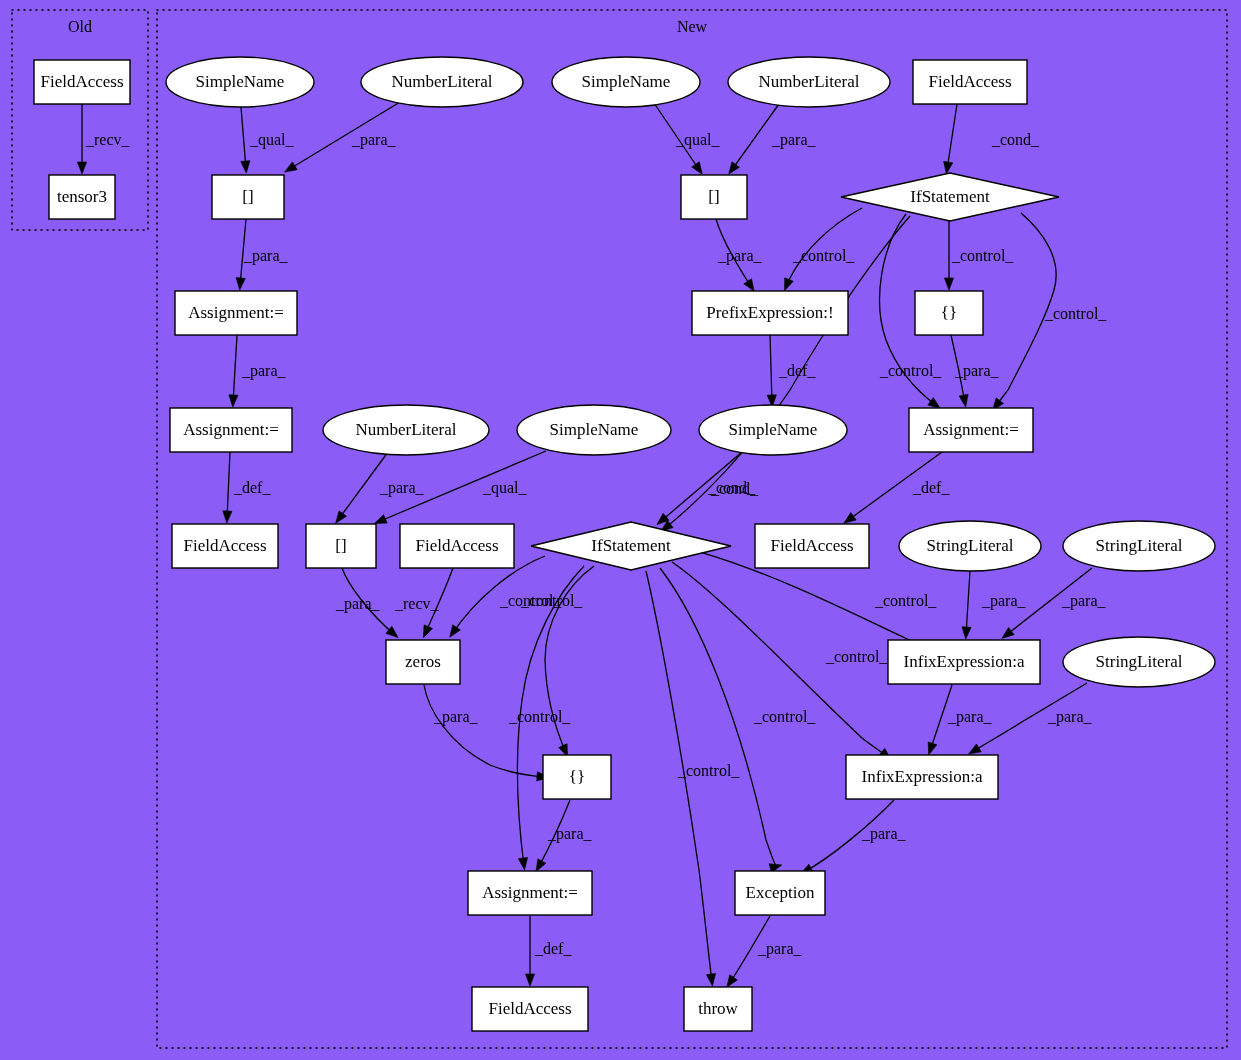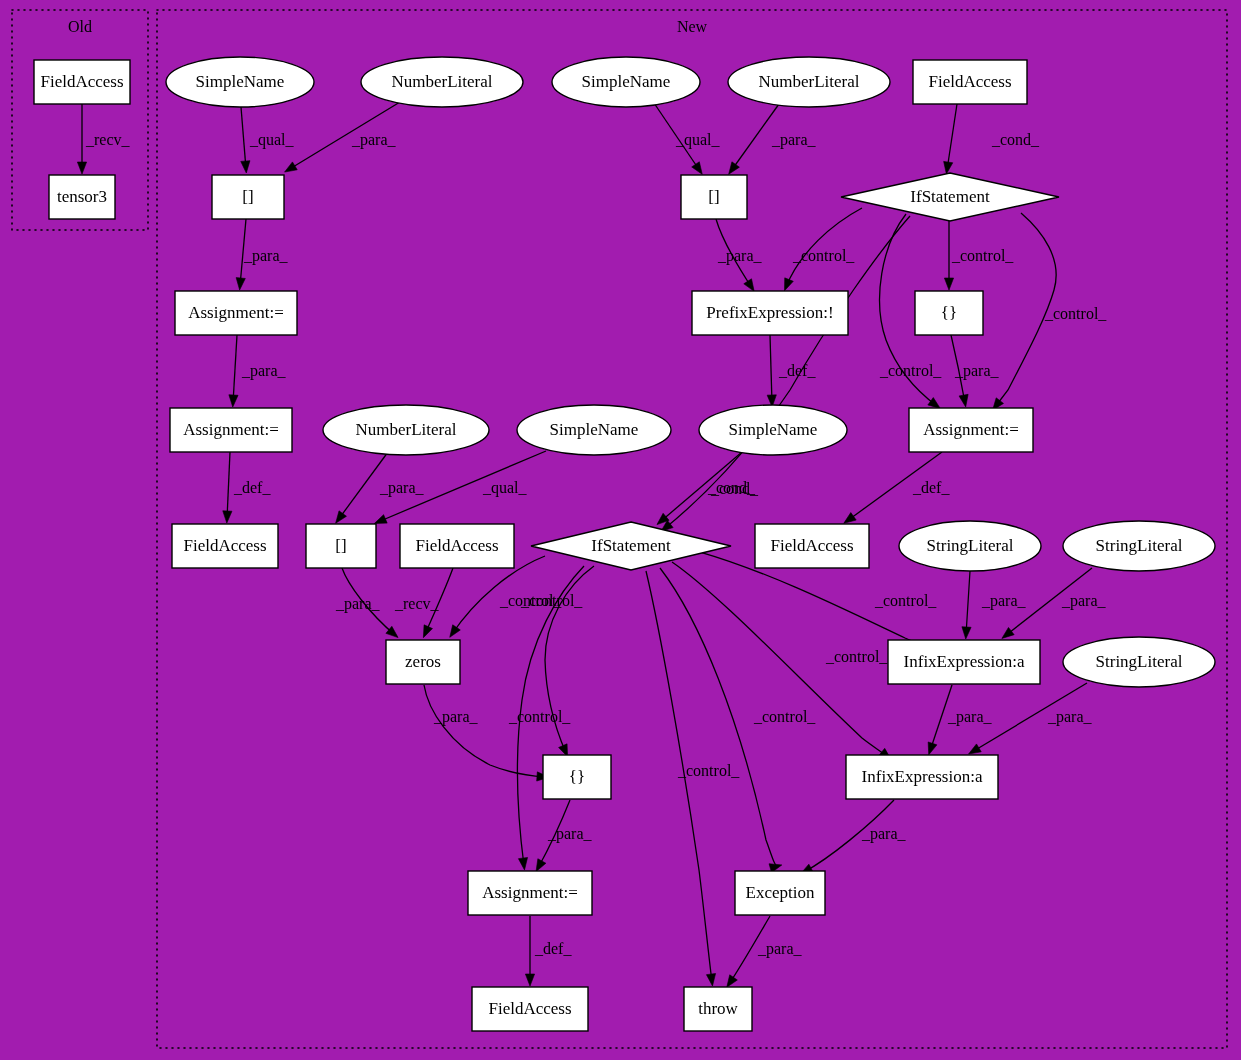--- a/index.html
+++ b/index.html
@@ -7,21 +7,21 @@
     padding: 0;
     background: #ffffff;
   }
   body {
     font-family: "Liberation Serif", "DejaVu Serif", serif;
   }
   #graph-root {
     position: relative;
     width: 1241px;
     height: 1060px;
-    background: #a21caf;
+    background: #8b5cf6;
     overflow: hidden;
   }
   svg.graph-canvas {
     display: block;
     width: 1241px;
     height: 1060px;
   }
   .node-shape {
     fill: #ffffff;
     stroke: #000000;

